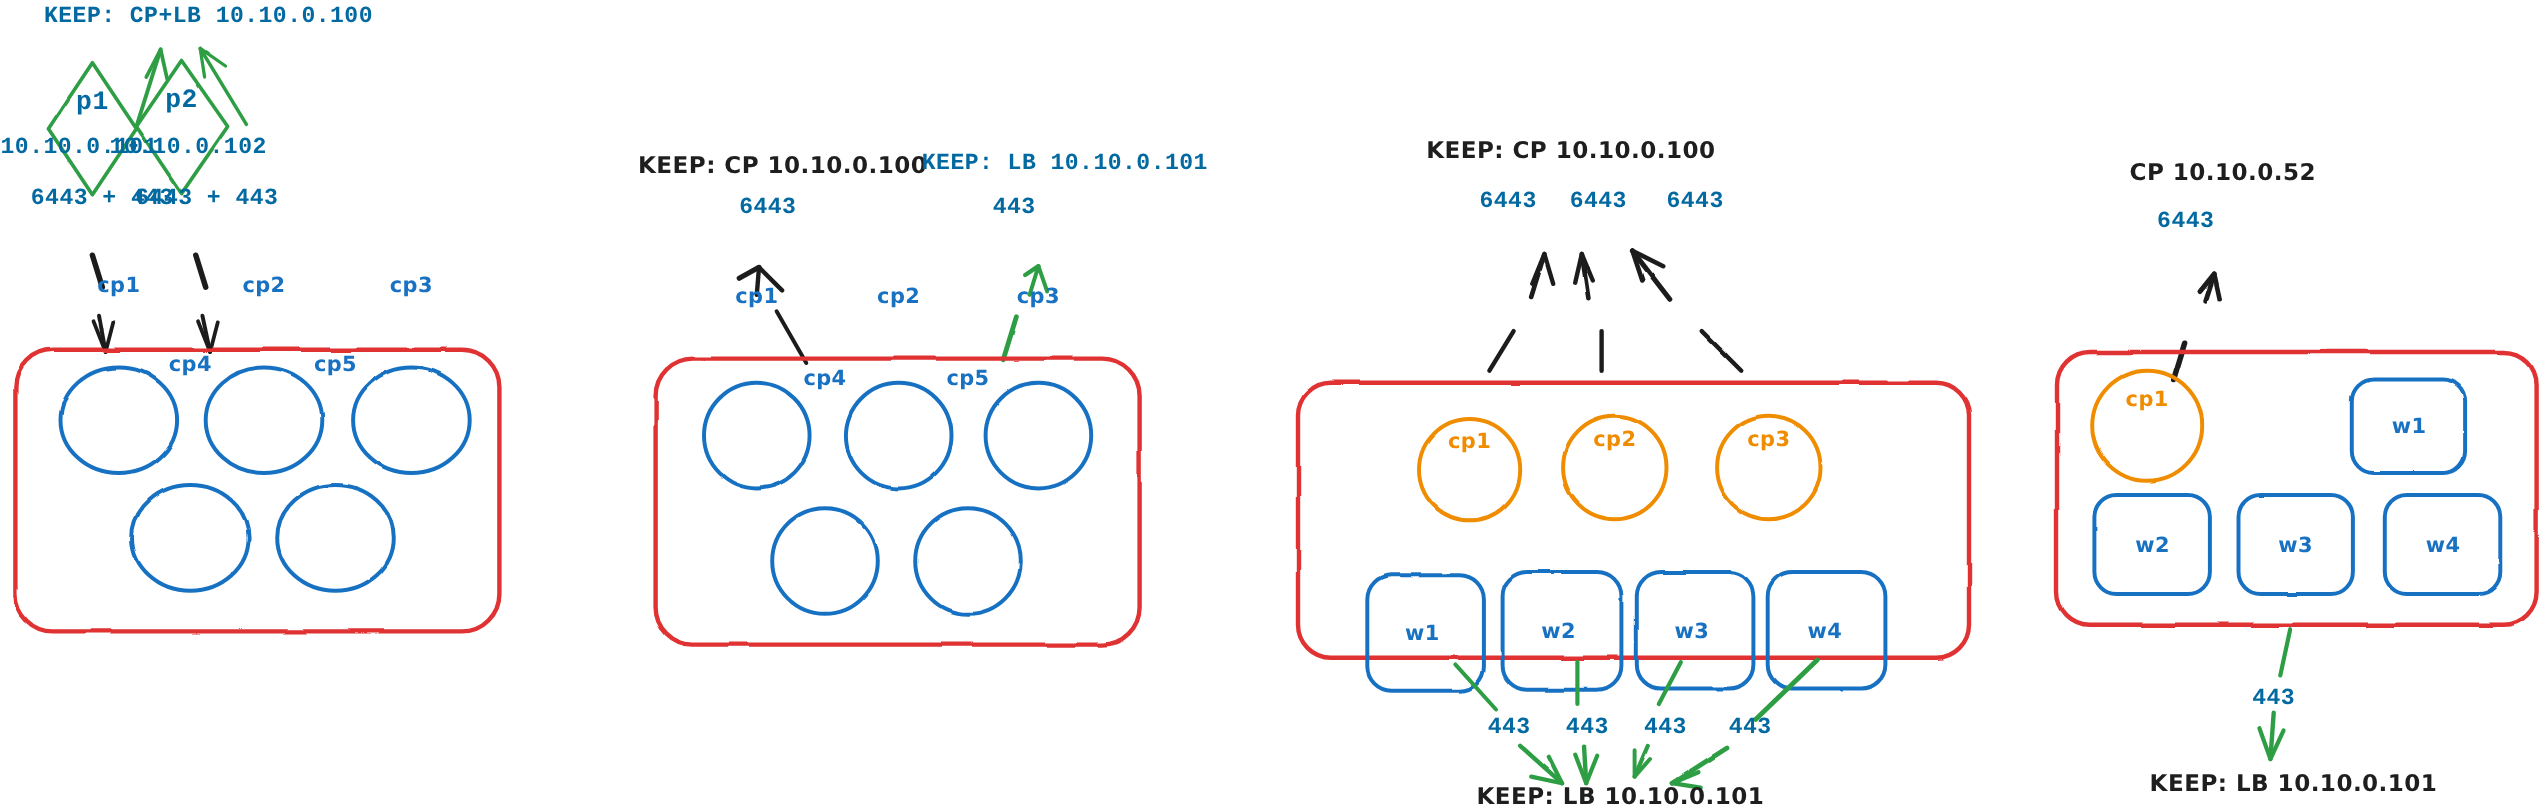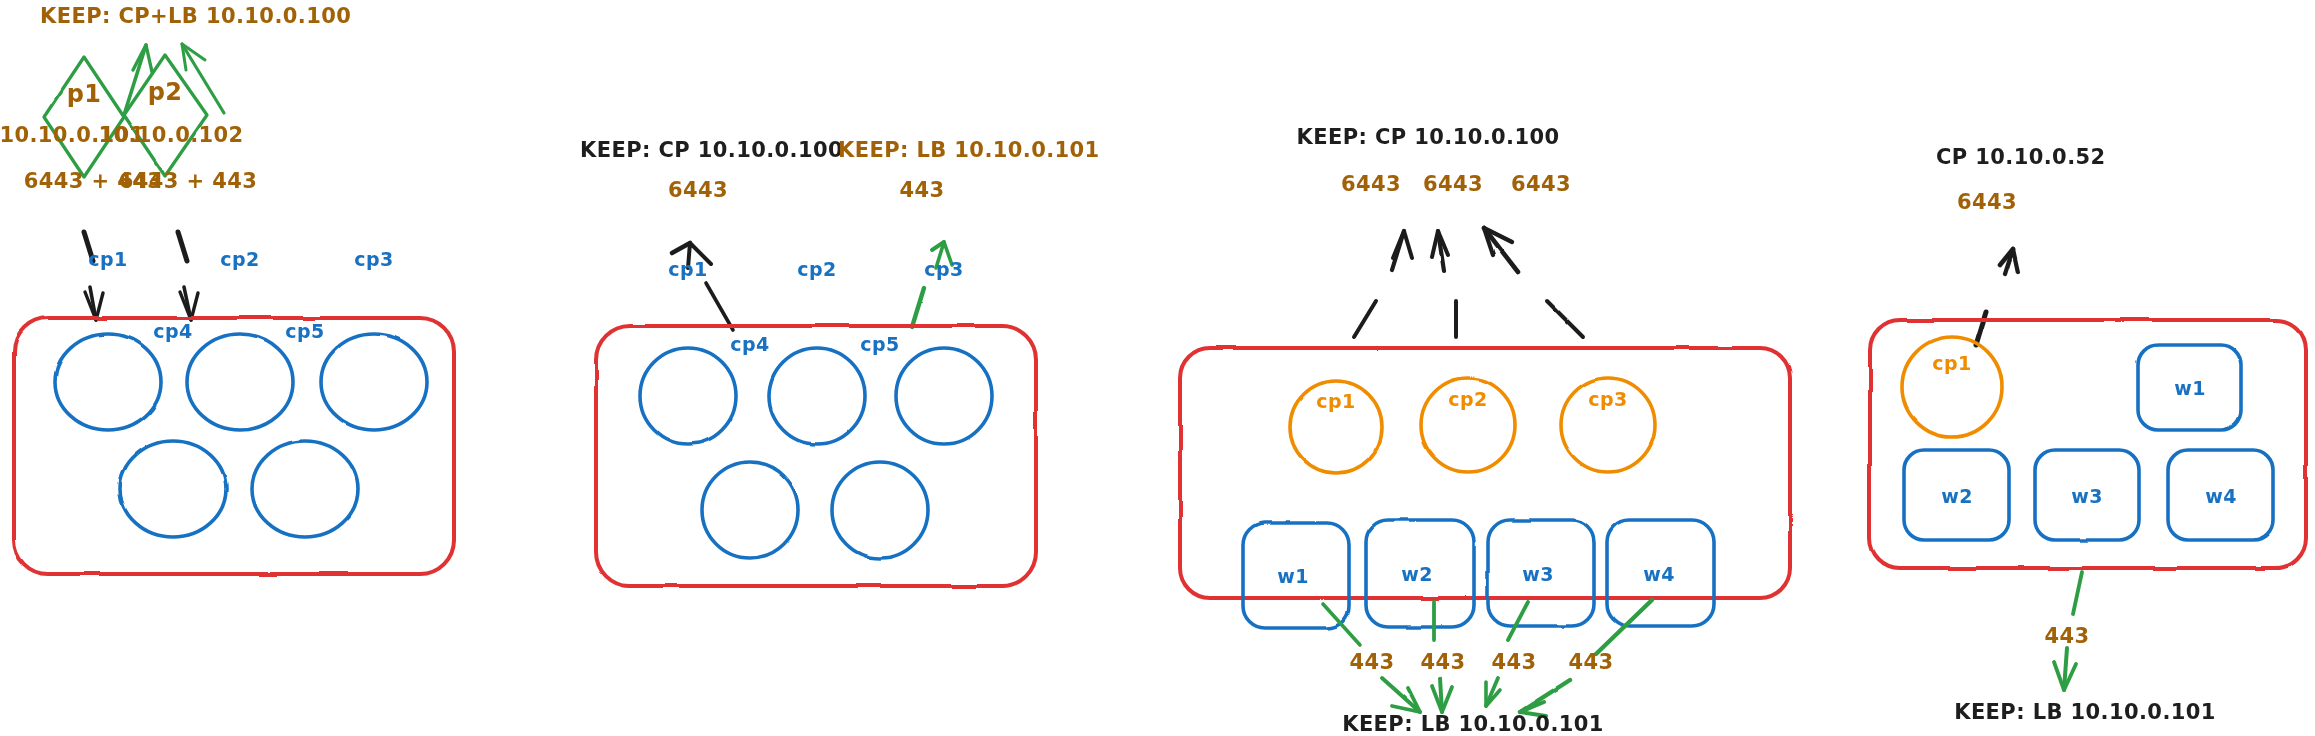--- a/index.html
+++ b/index.html
@@ -9,21 +9,21 @@
   }
   #canvas{position:absolute;inset:0;width:2315px;height:736px;}
   .lbl{
     position:absolute;white-space:nowrap;
     font-family:"DejaVu Sans", sans-serif;
     font-weight:700;
     letter-spacing:0.4px;
     user-select:none;
   }
   .lbl.black{color:#1e1e1e;}
-  .lbl.green{color:#a16207;}
+  .lbl.green{color:#0369a1;font-family:Liberation Mono, monospace;}
   .lbl.blue{color:#1971c2;}
   .lbl.orange{color:#f08c00;}
   .t-head{font-size:21px;}
   .t-port{font-size:21px;}
   .t-ip{font-size:21px;}
   .t-node{font-size:19px;}
   .t-diamond{font-size:24px;}
   .ctr{transform:translateX(-50%);}
 </style>
 </head>

